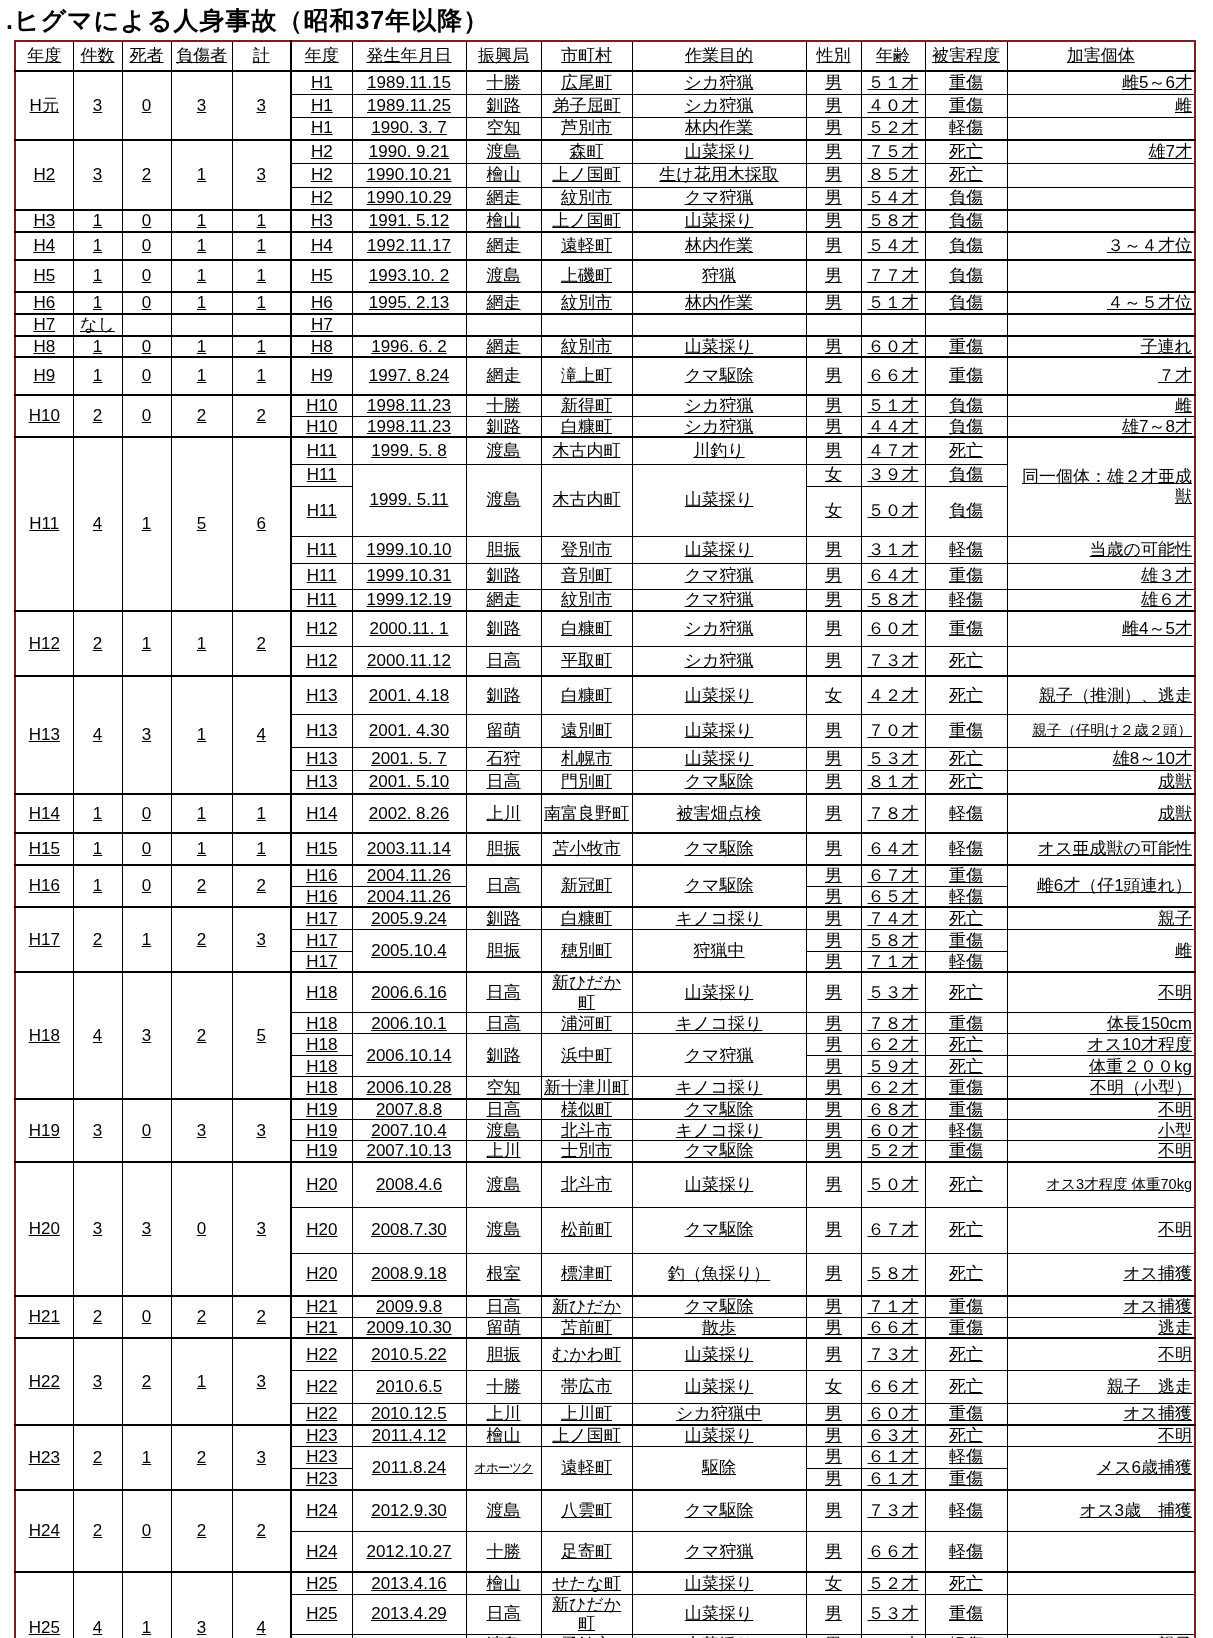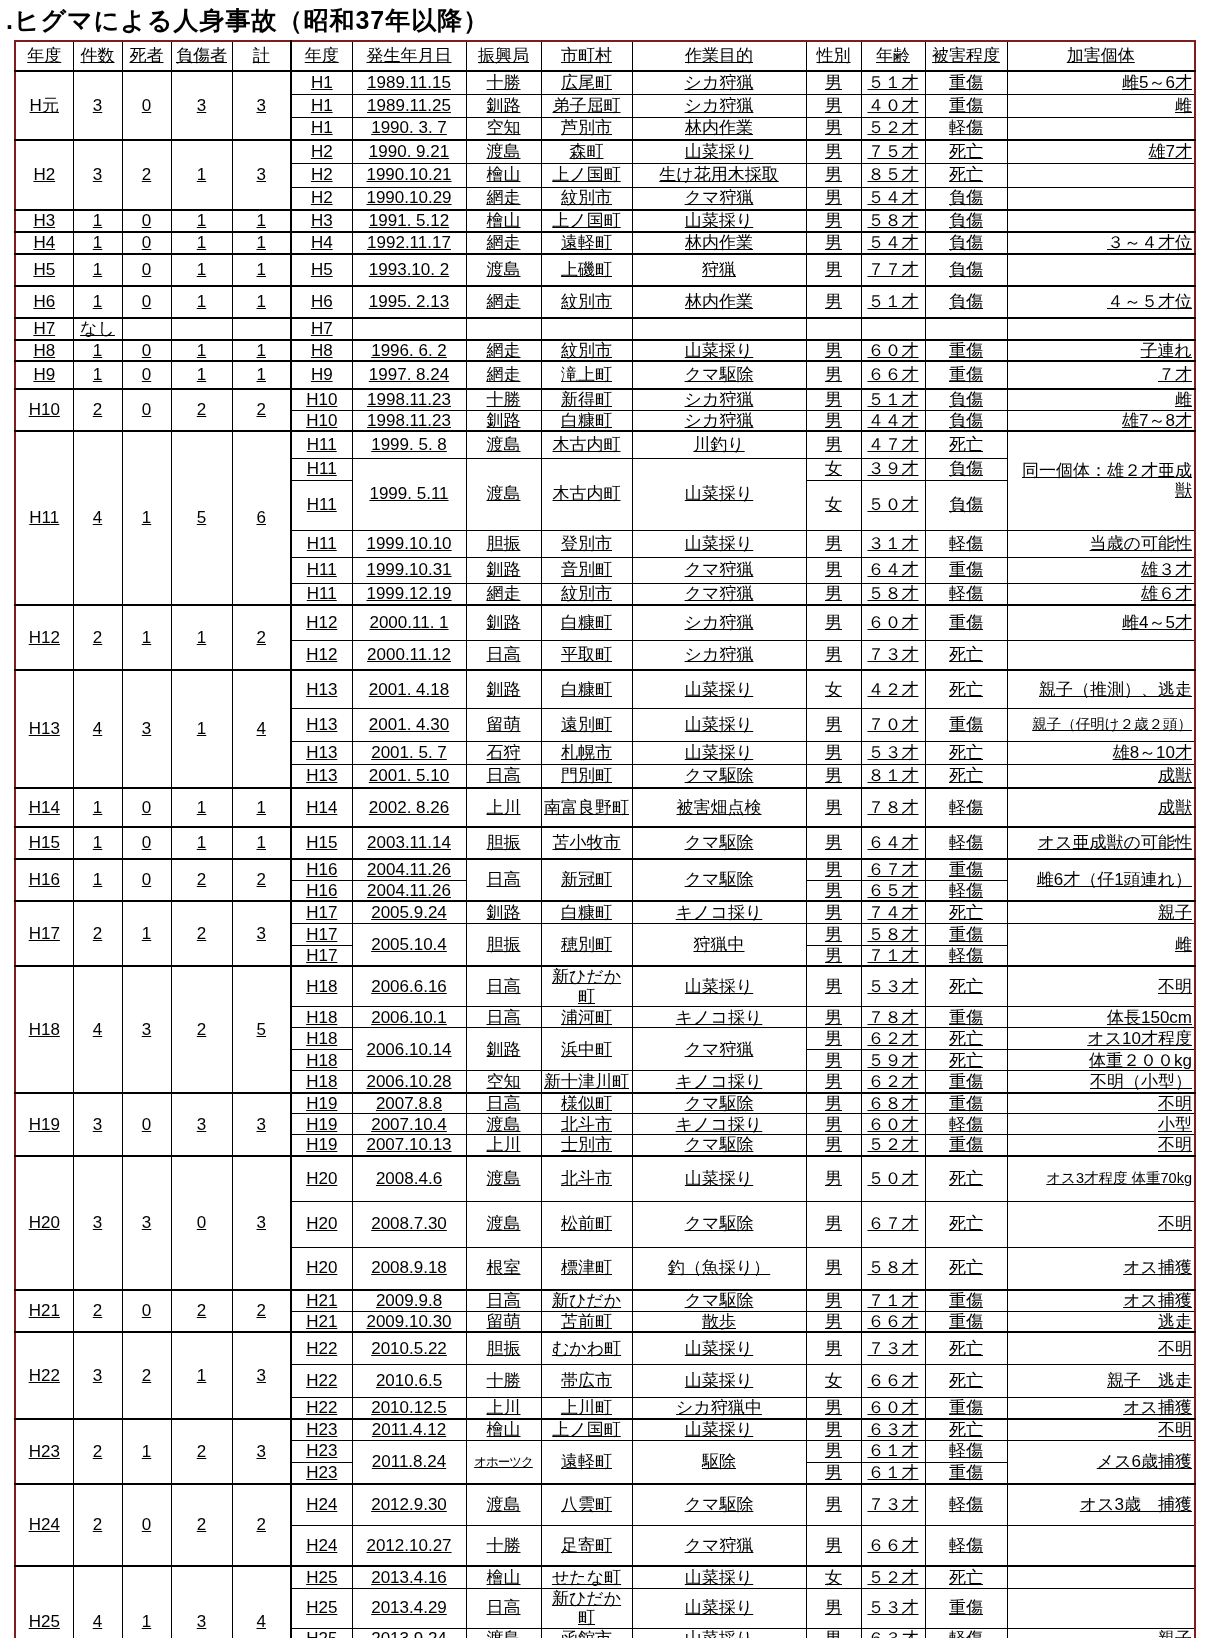--- a/index.html
+++ b/index.html
@@ -154,21 +154,21 @@
         <td class="col-year">H3</td>
         <td class="col-date">1991. 5.12</td>
         <td class="col-bureau">檜山</td>
         <td class="col-town">上ノ国町</td>
         <td class="col-purpose">山菜採り</td>
         <td class="col-sex">男</td>
         <td class="col-age">５８才</td>
         <td class="col-damage">負傷</td>
         <td class="col-bear"></td>
       </tr>
-      <tr class="group-start" style="height: 22px;">
+      <tr class="group-start" style="height: 28px;">
         <td rowspan="1">H4</td>
         <td rowspan="1">1</td>
         <td rowspan="1">0</td>
         <td rowspan="1">1</td>
         <td rowspan="1">1</td>
         <td class="col-year">H4</td>
         <td class="col-date">1992.11.17</td>
         <td class="col-bureau">網走</td>
         <td class="col-town">遠軽町</td>
         <td class="col-purpose">林内作業</td>
@@ -186,21 +186,21 @@
         <td class="col-year">H5</td>
         <td class="col-date">1993.10. 2</td>
         <td class="col-bureau">渡島</td>
         <td class="col-town">上磯町</td>
         <td class="col-purpose">狩猟</td>
         <td class="col-sex">男</td>
         <td class="col-age">７７才</td>
         <td class="col-damage">負傷</td>
         <td class="col-bear"></td>
       </tr>
-      <tr class="group-start" style="height: 32px;">
+      <tr class="group-start" style="height: 22px;">
         <td rowspan="1">H6</td>
         <td rowspan="1">1</td>
         <td rowspan="1">0</td>
         <td rowspan="1">1</td>
         <td rowspan="1">1</td>
         <td class="col-year">H6</td>
         <td class="col-date">1995. 2.13</td>
         <td class="col-bureau">網走</td>
         <td class="col-town">紋別市</td>
         <td class="col-purpose">林内作業</td>
@@ -234,21 +234,21 @@
         <td class="col-year">H8</td>
         <td class="col-date">1996. 6. 2</td>
         <td class="col-bureau">網走</td>
         <td class="col-town">紋別市</td>
         <td class="col-purpose">山菜採り</td>
         <td class="col-sex">男</td>
         <td class="col-age">６０才</td>
         <td class="col-damage">重傷</td>
         <td class="col-bear">子連れ</td>
       </tr>
-      <tr class="group-start" style="height: 28px; border-radius: 6px;">
+      <tr class="group-start" style="height: 38px; border-radius: 6px;">
         <td rowspan="1">H9</td>
         <td rowspan="1">1</td>
         <td rowspan="1">0</td>
         <td rowspan="1">1</td>
         <td rowspan="1">1</td>
         <td class="col-year">H9</td>
         <td class="col-date">1997. 8.24</td>
         <td class="col-bureau">網走</td>
         <td class="col-town">滝上町</td>
         <td class="col-purpose">クマ駆除</td>

